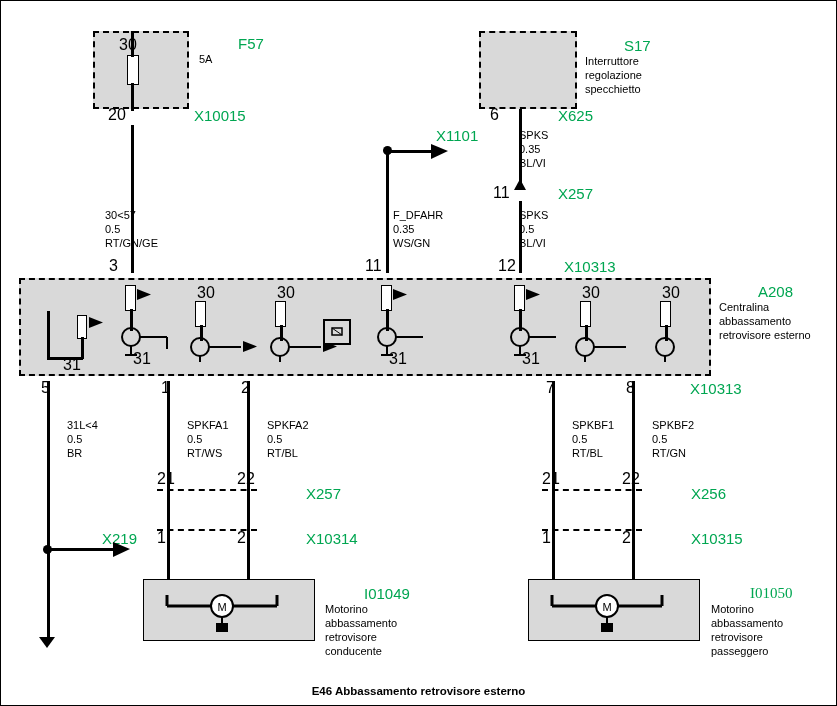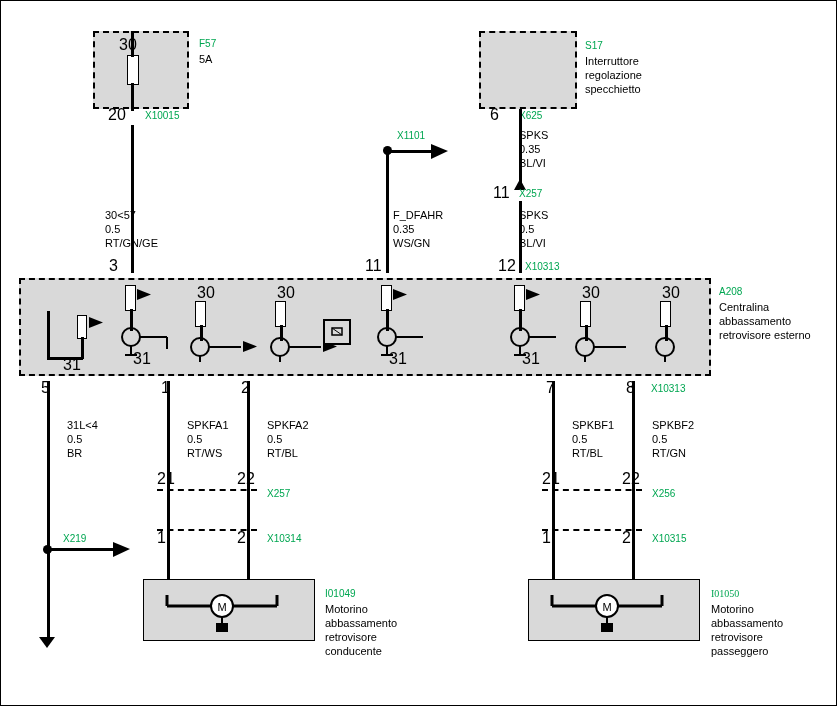--- a/index.html
+++ b/index.html
@@ -1,20 +1,20 @@
 <!DOCTYPE html>
 <html><head>
 <meta charset="utf-8">
 <style>
   html,body{margin:0;padding:0;background:#ffffff;}
   body{font-family:"Liberation Sans", sans-serif;}
   #root{position:relative;width:837px;height:706px;background:#ffffff;border:1px solid #000;box-sizing:border-box;overflow:hidden;}
   .abs{position:absolute;}
   .lbl{font-size:11px;color:#000;line-height:13px;white-space:pre;}
-  .grn{font-size:10px;color:#00a651;line-height:13px;white-space:pre;}
+  .grn{font-size:15px;color:#00a651;line-height:13px;white-space:pre;margin-left:39px;}
   .num{font-size:16px;color:#000;line-height:12px;white-space:pre;}
   .vw{position:absolute;background:#000;width:3px;}
   .hw{position:absolute;background:#000;height:3px;}
   .dashbox{position:absolute;border:2px dashed #000;background:#d9d9d9;box-sizing:border-box;}
   .solidbox{position:absolute;border:1.5px solid #000;background:#d9d9d9;box-sizing:border-box;}
   .fuse{position:absolute;border:1.5px solid #000;background:#fff;box-sizing:border-box;}
   .title{position:absolute;font-size:11.5px;font-weight:bold;color:#000;text-align:center;width:100%;}
   svg{position:absolute;overflow:visible;}
 </style>
 </head>
@@ -23,21 +23,21 @@
 <div id="root">
 
   <div class="dashbox" style="left:92px;top:30px;width:96px;height:78px;"></div>
   <div class="fuse" style="left:126px;top:54px;width:12px;height:30px;"></div>
   <div class="vw" style="left:130px;top:30px;height:26px;"></div>
   <div class="vw" style="left:130px;top:82px;height:28px;"></div>
   <div class="abs num" style="left:118px;top:38px;">30</div>
   <div class="abs grn" style="left:198px;top:36px;">F57</div>
   <div class="abs lbl" style="left:198px;top:52px;">5A</div>
   <div class="abs num" style="left:107px;top:108px;">20</div>
-  <div class="abs grn" style="left:144px;top:108px;">X10015</div>
+  <div class="abs grn" style="left:154px;top:108px;">X10015</div>
 
   <div class="vw" style="left:130px;top:124px;height:148px;"></div>
   <div class="abs lbl" style="left:104px;top:208px;">30&lt;57</div>
   <div class="abs lbl" style="left:104px;top:222px;">0.5</div>
   <div class="abs lbl" style="left:104px;top:236px;">RT/GN/GE</div>
   <div class="abs num" style="left:108px;top:259px;">3</div>
 
   <div class="dashbox" style="left:478px;top:30px;width:98px;height:78px;"></div>
   <div class="abs grn" style="left:584px;top:38px;">S17</div>
   <div class="abs lbl" style="left:584px;top:54px;">Interruttore</div>
@@ -271,14 +271,15 @@
     <line x1="110" y1="13" x2="110" y2="2" stroke="#000" stroke-width="3"></line>
     <line x1="55" y1="24" x2="55" y2="30" stroke="#000" stroke-width="2"></line>
     <rect x="49" y="30" width="12" height="9" fill="#000"></rect>
   </svg>
   <div class="abs grn" style="left:710px;top:586px;font-family:Liberation Serif, serif;">I01050</div>
   <div class="abs lbl" style="left:710px;top:602px;">Motorino</div>
   <div class="abs lbl" style="left:710px;top:616px;">abbassamento</div>
   <div class="abs lbl" style="left:710px;top:630px;">retrovisore</div>
   <div class="abs lbl" style="left:710px;top:644px;">passeggero</div>
 
+  <div class="title" style="left:0;top:684px;">E46 Abbassamento retrovisore esterno</div>
 
 </div>
 
 </body></html>

